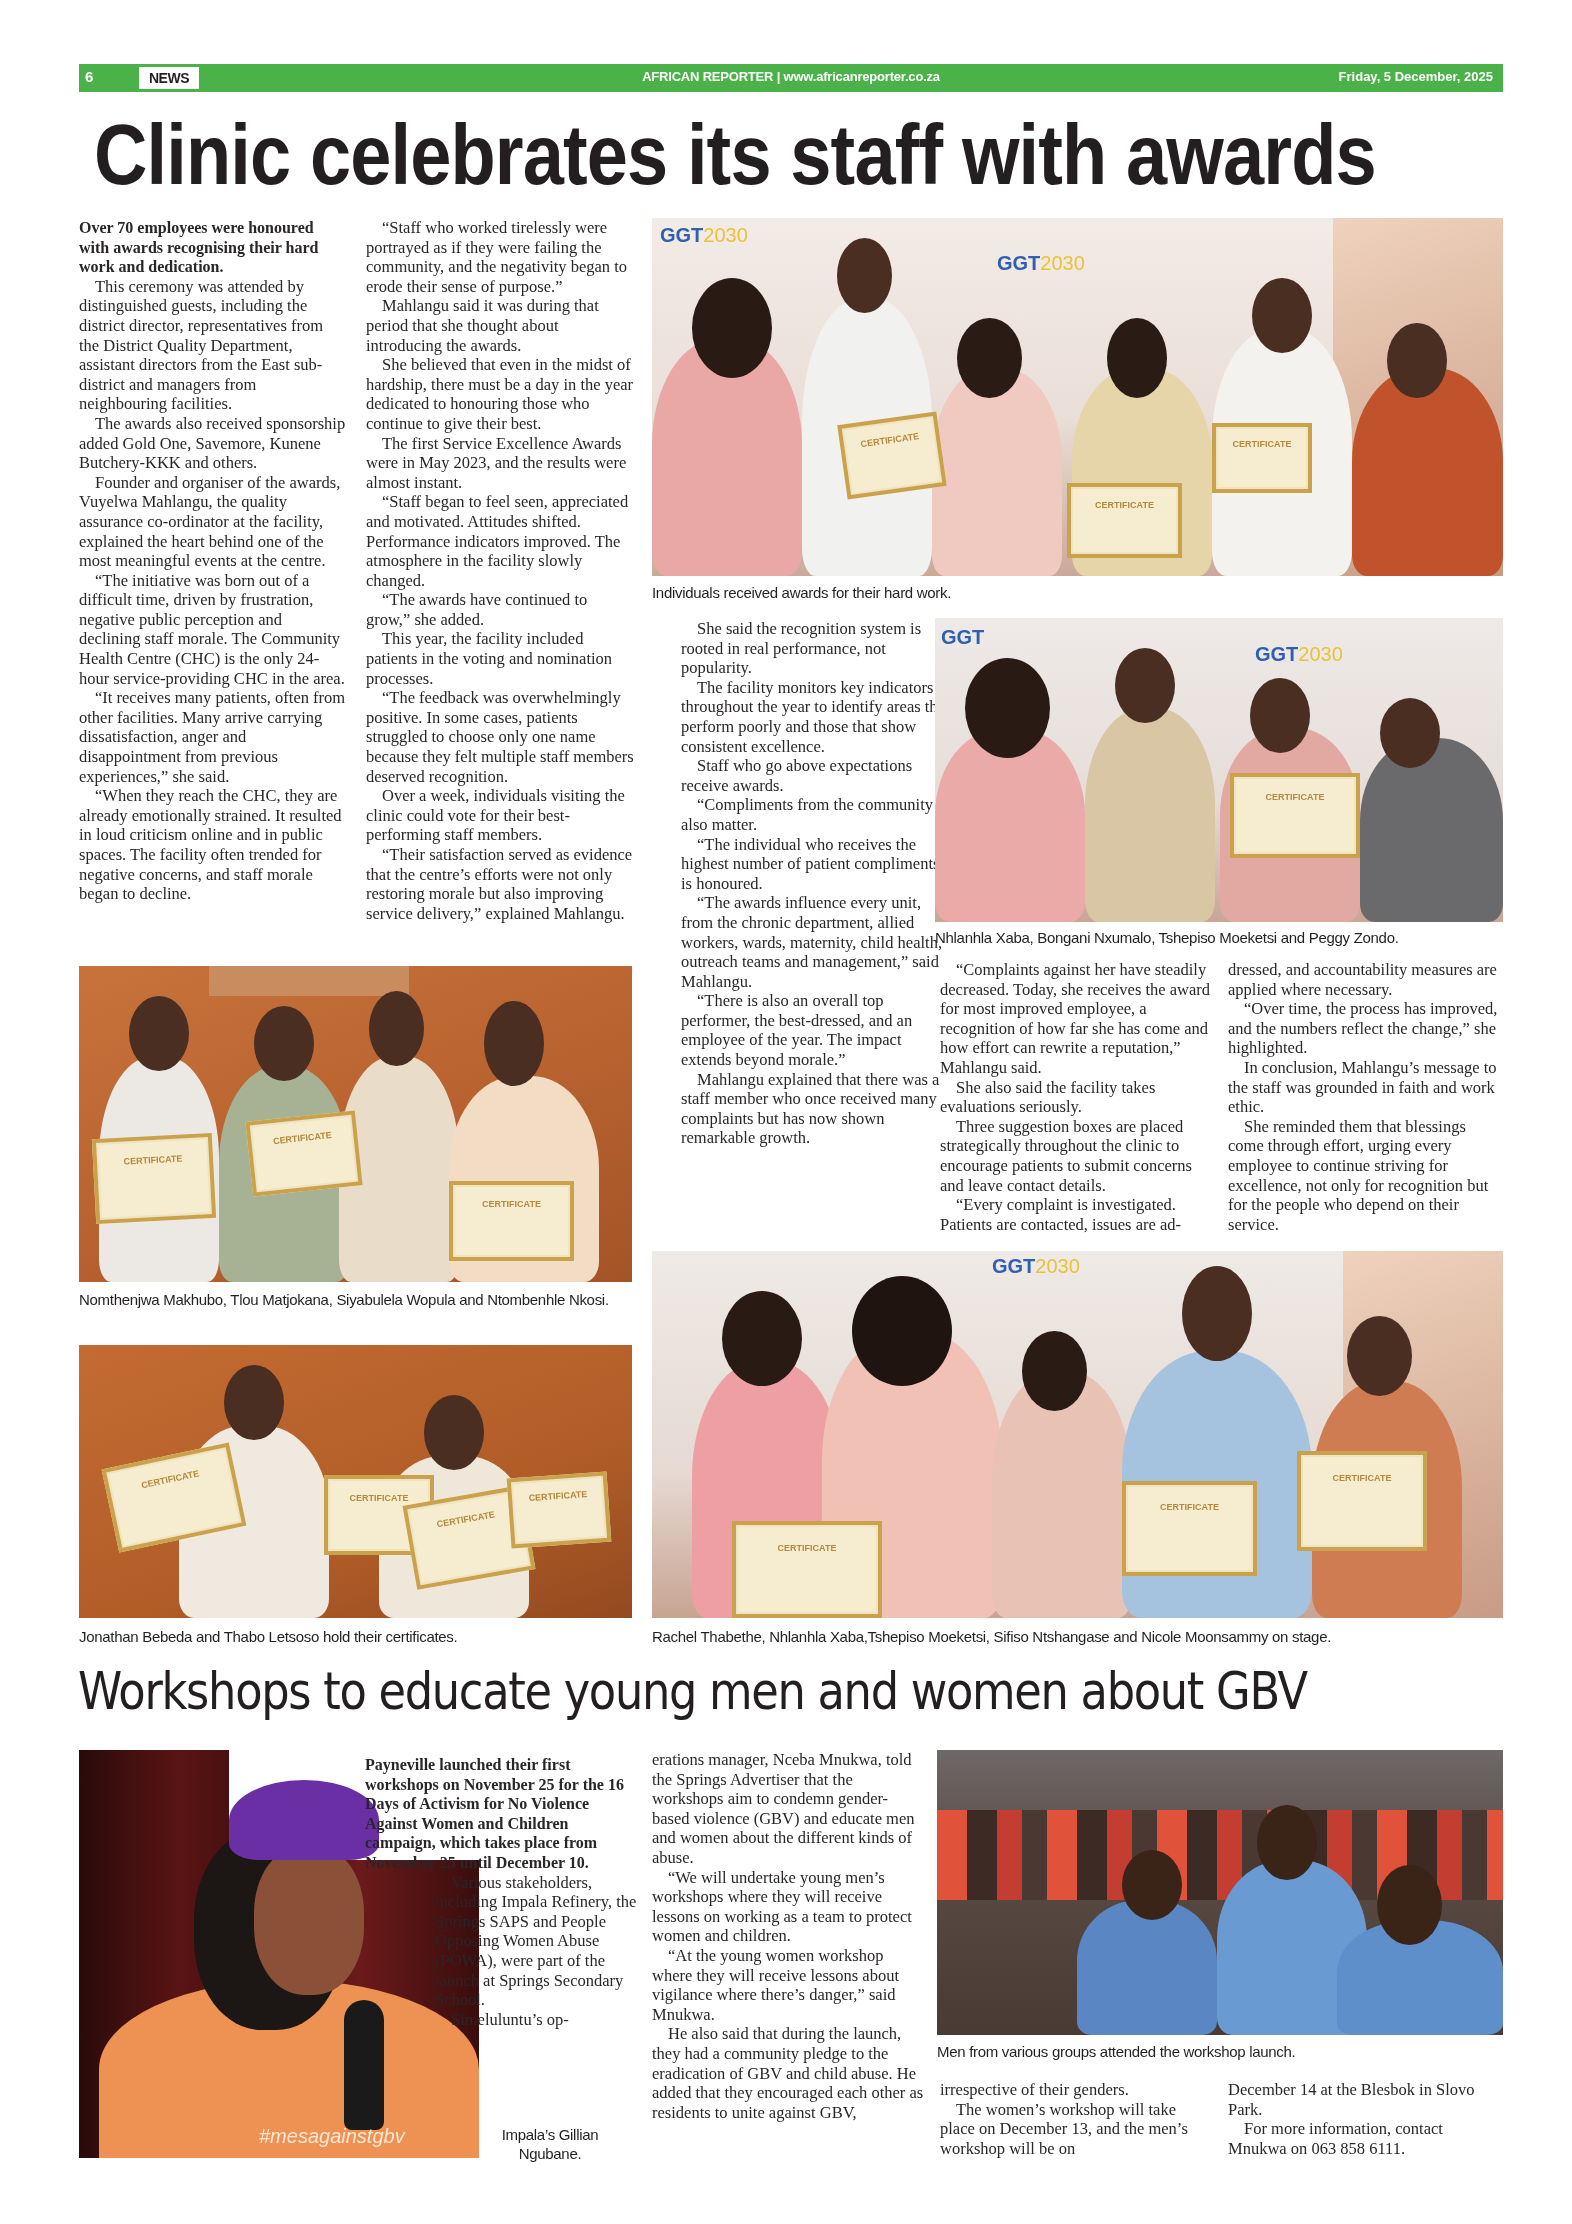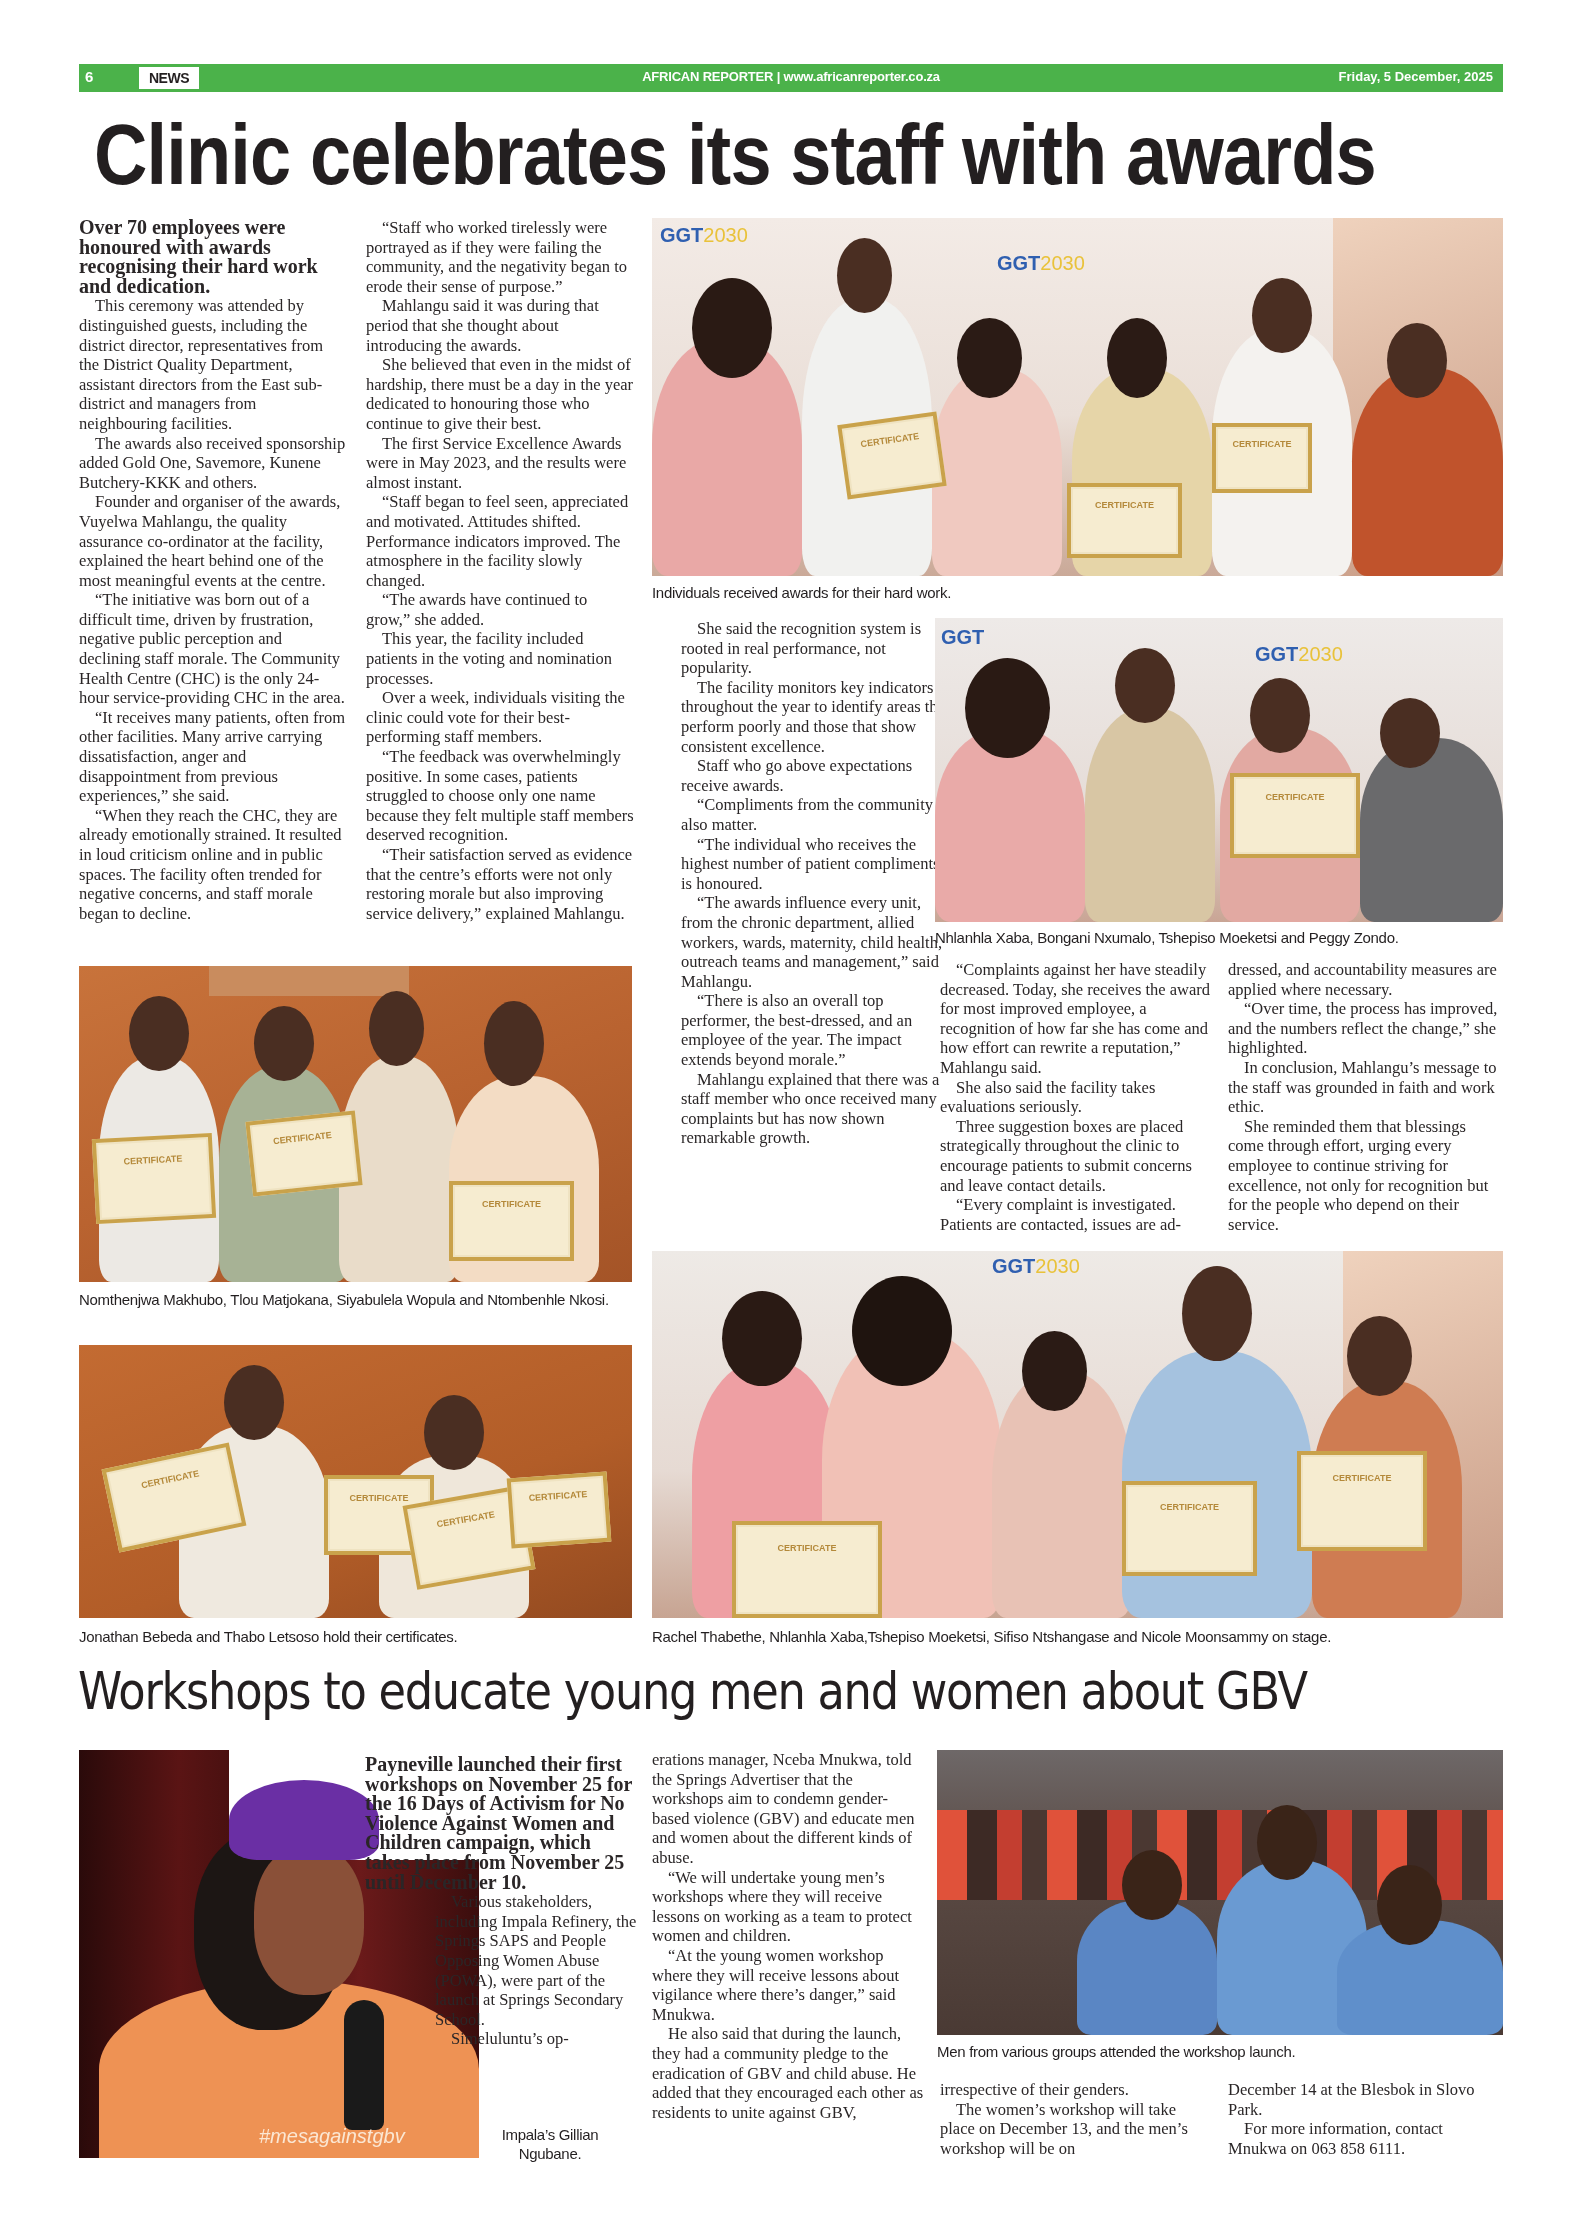--- a/index.html
+++ b/index.html
@@ -10,21 +10,21 @@
   .topbar .pg { position: absolute; left: 6px; top: 4px; font: bold 15px "Liberation Sans", sans-serif; color: #fff; }
   .topbar .sec { position: absolute; left: 60px; top: 3px; width: 60px; height: 22px; background: #fff; color: #231f20; font: bold 14px "Liberation Sans", sans-serif; text-align: center; line-height: 22px; letter-spacing: -0.5px; }
   .topbar .mast { position: absolute; left: 0; width: 100%; top: 5px; text-align: center; font: bold 13px "Liberation Sans", sans-serif; color: #fff; letter-spacing: -0.2px; }
   .topbar .date { position: absolute; right: 10px; top: 5px; font: bold 13px "Liberation Sans", sans-serif; color: #fff; }
 
   .headline { position: absolute; left: 94px; top: 104px; width: 1400px; height: 100px; font-family: "Liberation Sans", sans-serif; font-weight: bold; font-size: 86px; line-height: 100px; color: #231f20; letter-spacing: -1px; transform: scaleX(0.86); transform-origin: left center; white-space: nowrap; }
 
   .col { position: absolute; font-size: 16.5px; line-height: 19.6px; text-align: left; color: #2a2627; }
   .col p { text-indent: 16px; }
   .col p.noindent { text-indent: 0; }
-  .col .lead { font-weight: bold; text-indent: 0; font-size: 20px; }
+  .col .lead { font-weight: bold; text-indent: 0; font-size: 16px; }
 
   .photo { position: absolute; overflow: hidden; }
   .caption { position: absolute; font: 15px "Liberation Sans", sans-serif; color: #231f20; line-height: 19px; letter-spacing: -0.3px; }
 
   .logo { position: absolute; font: bold 20px "Liberation Sans", sans-serif; color: #2f5fb0; }
   .logo span { color: #e9c23a; font-weight: normal; text-align: center; }
   .person { position: absolute; border-radius: 45% 45% 10% 10%; }
   .head { position: absolute; border-radius: 50%; background: #4a2e22; }
   .cert { position: absolute; background: #f6ecd0; border: 4px solid #c9a24b; box-shadow: 0 0 0 2px #efe3c2 inset; }
   .cert::after { content: "CERTIFICATE"; position: absolute; left: 0; right: 0; top: 20%; text-align: center; font: bold 9px "Liberation Sans", sans-serif; color: #b4893a; }
@@ -54,22 +54,22 @@
 </div>
 
 <div class="col" style="left:366px; top:218px; width:268px;">
   <p>“Staff who worked tirelessly were portrayed as if they were failing the community, and the negativity began to erode their sense of purpose.”</p>
   <p>Mahlangu said it was during that period that she thought about introducing the awards.</p>
   <p>She believed that even in the midst of hardship, there must be a day in the year dedicated to honouring those who continue to give their best.</p>
   <p>The first Service Excellence Awards were in May 2023, and the results were almost instant.</p>
   <p>“Staff began to feel seen, appreciated and motivated. Attitudes shifted. Performance indicators improved. The atmosphere in the facility slowly changed.</p>
   <p>“The awards have continued to grow,” she added.</p>
   <p>This year, the facility included patients in the voting and nomination processes.</p>
+  <p>“The feedback was overwhelmingly positive. In some cases, patients struggled to choose only one name because they felt multiple staff members deserved recognition.</p>
   <p>Over a week, individuals visiting the clinic could vote for their best-performing staff members.</p>
-  <p>“The feedback was overwhelmingly positive. In some cases, patients struggled to choose only one name because they felt multiple staff members deserved recognition.</p>
   <p>“Their satisfaction served as evidence that the centre’s efforts were not only restoring morale but also improving service delivery,” explained Mahlangu.</p>
 </div>
 
 <div class="photo" style="left:652px; top:218px; width:851px; height:358px; background: linear-gradient(180deg,#f3ebe6 0%,#eadfd8 55%,#caa998 100%);">
   <div class="logo" style="left:8px; top:6px;"><span style="color:#2f5fb0;font-weight:bold;">GGT</span><span>2030</span></div>
   <div class="logo" style="left:345px; top:34px;"><span style="color:#2f5fb0;font-weight:bold;">GGT</span><span>2030</span></div>
   <div style="position:absolute; right:0; top:0; width:170px; height:358px; background:linear-gradient(160deg,#efd2bd,#c89b85);"></div>
   <div class="person" style="left:0; top:120px; width:150px; height:238px; background:#e9a8a6;"></div>
   <div class="head" style="left:40px; top:60px; width:80px; height:100px; background:#2a1a14;"></div>
   <div class="person" style="left:150px; top:80px; width:130px; height:278px; background:#f1f1ef;"></div>

